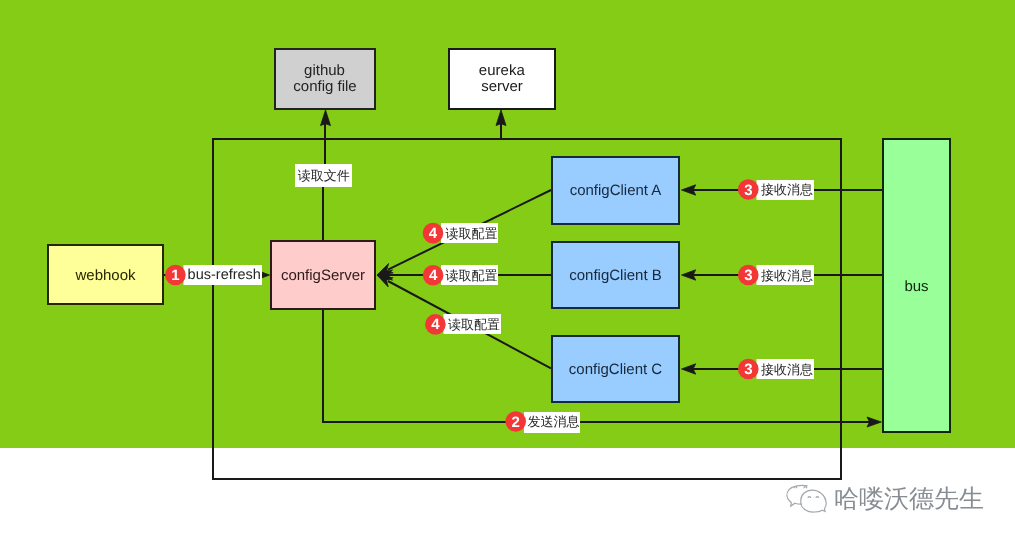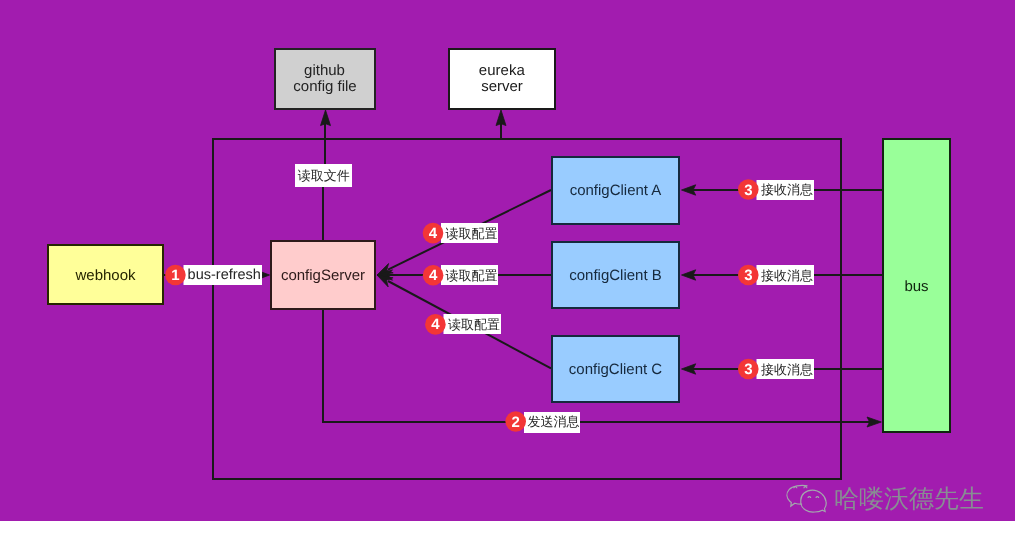--- a/index.html
+++ b/index.html
@@ -1,18 +1,18 @@
 <!DOCTYPE html>
 <html><head>
 <meta charset="utf-8">
 <style>
   html,body{margin:0;padding:0;background:#ffffff;}
   body{width:1015px;height:542px;overflow:hidden;-webkit-font-smoothing:antialiased;text-rendering:geometricPrecision;
        font-family:"Liberation Sans","DejaVu Sans",sans-serif;}
-  #stage{position:relative;width:1015px;height:521px;background:#a21caf;}
+  #stage{position:relative;width:1015px;height:448px;background:#84cc16;}
   svg.diagram{position:absolute;left:0;top:0;width:1015px;height:542px;display:block;}
   .nodebox{stroke-width:2;}
   .conn{stroke:#191919;stroke-width:2;fill:none;}
   .ahead{fill:#191919;stroke:#191919;stroke-width:0.8;stroke-linejoin:miter;}
   .nlabel{font-family:"Liberation Sans","DejaVu Sans",sans-serif;font-size:15px;
           text-anchor:middle;dominant-baseline:central;}
   .elabel{font-family:"Liberation Sans","DejaVu Sans",sans-serif;font-size:13px;
           fill:#262626;dominant-baseline:central;}
   .elabel.latin{font-size:14.5px;}
   .elabel-bg{fill:#ffffff;}

